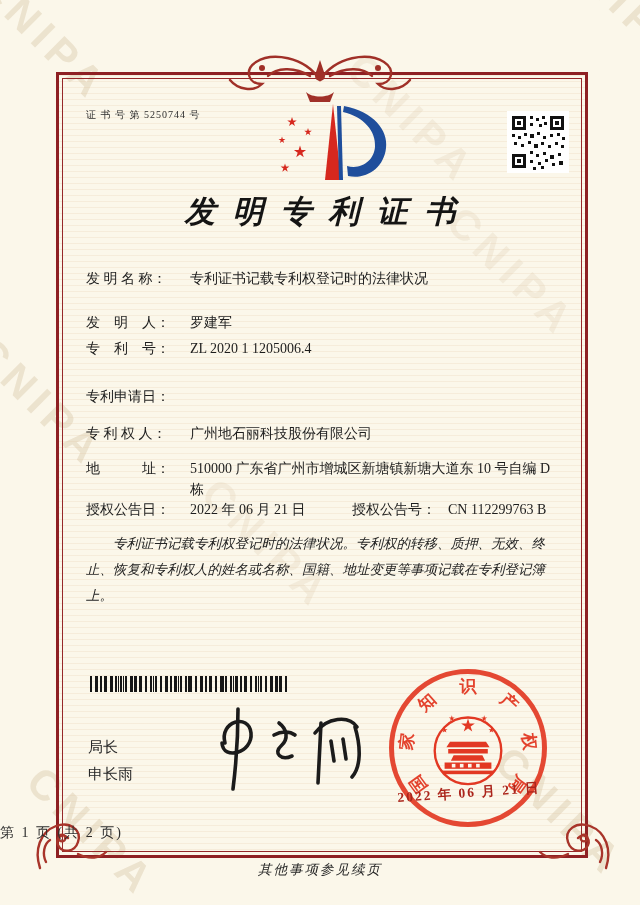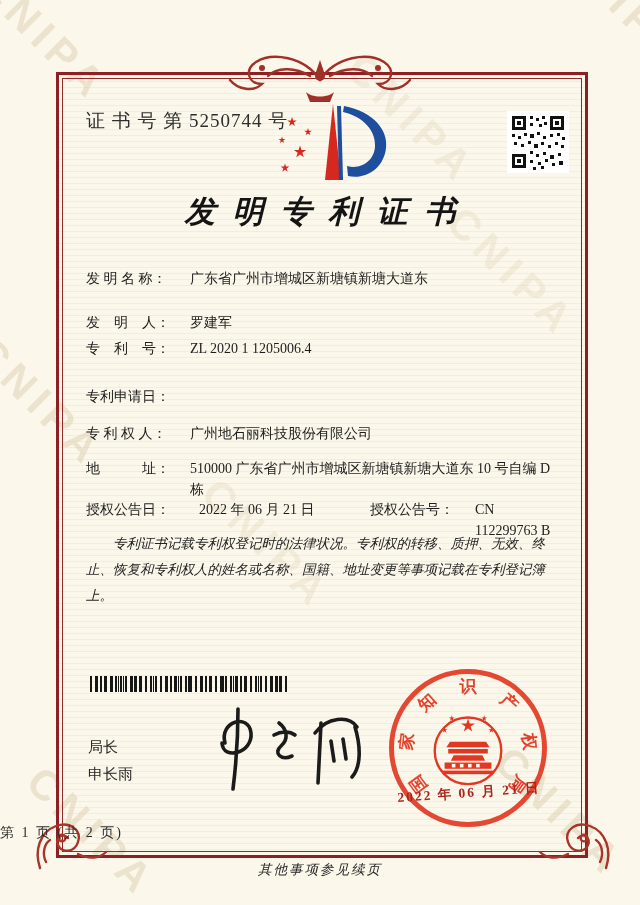--- a/index.html
+++ b/index.html
@@ -26,37 +26,37 @@
     background:
       repeating-linear-gradient(180deg, rgba(224,193,156,.20) 0 1px, rgba(255,255,255,0) 1px 6px);
   }
   .frame-inner{
     position:absolute;left:3px;top:3px;right:3px;bottom:3px;
     border:1px solid #96282a;
   }
   
   .cert-no{
     position:absolute;left:86px;top:108px;
-    font-size:19px;letter-spacing:1px;color:#2e2e2e;
+    font-size:10px;letter-spacing:1px;color:#2e2e2e;
   }
   .logo{position:absolute;left:270px;top:100px;width:128px;height:88px;}
   .qr{position:absolute;left:507px;top:111px;width:62px;height:62px;background:#fff;}
   .title{
     position:absolute;left:0;right:0;top:191px;
     text-align:center;font-size:31px;font-weight:bold;color:#141414;
     letter-spacing:17px;text-indent:17px;font-style:italic;
   }
   
   .frow{
     position:absolute;left:86px;width:472px;display:flex;
     font-size:14px;color:#1d1d1d;line-height:1.5;
   }
   .frow .lbl{flex:0 0 104px;white-space:pre;}
   .frow .val{flex:1;}
-  .grant{gap:9px;}
+  .grant{gap:0;}
   .grant .lbl2{flex:0 0 96px;margin-left:34px;white-space:pre;}
   .grant .val1{flex:0 0 128px;}
   
   .paras{position:absolute;left:86px;top:531px;width:468px;}
   .paras p{
     margin:0;font-size:13.5px;line-height:1.92;text-indent:2em;
     font-style:italic;color:#232323;
   }
   
   .barcode{
@@ -218,21 +218,21 @@
       <rect x="52" y="50" width="4" height="4"></rect>
     <rect x="26" y="56" width="3" height="3"></rect>
       <rect x="34" y="55" width="3" height="3"></rect>
   </g>
 </svg>
 
 <div class="title">发明专利证书</div>
 
 <div class="frow" style="top:268px;">
   <span class="lbl">发 明 名 称：</span>
-  <span class="val">广东省广州市增城区新塘镇新塘大道东</span>
+  <span class="val">专利证书记载专利权登记时的法律状况</span>
 </div>
 <div class="frow" style="top:312px;align-items:flex-end;">
   <span class="lbl">发　明　人：</span>
   <span class="val">罗建军</span>
 </div>
 <div class="frow" style="top:338px;">
   <span class="lbl">专　利　号：</span>
   <span class="val">ZL 2020 1 1205006.4</span>
 </div>
 <div class="frow" style="top:386px;align-items:center;">

